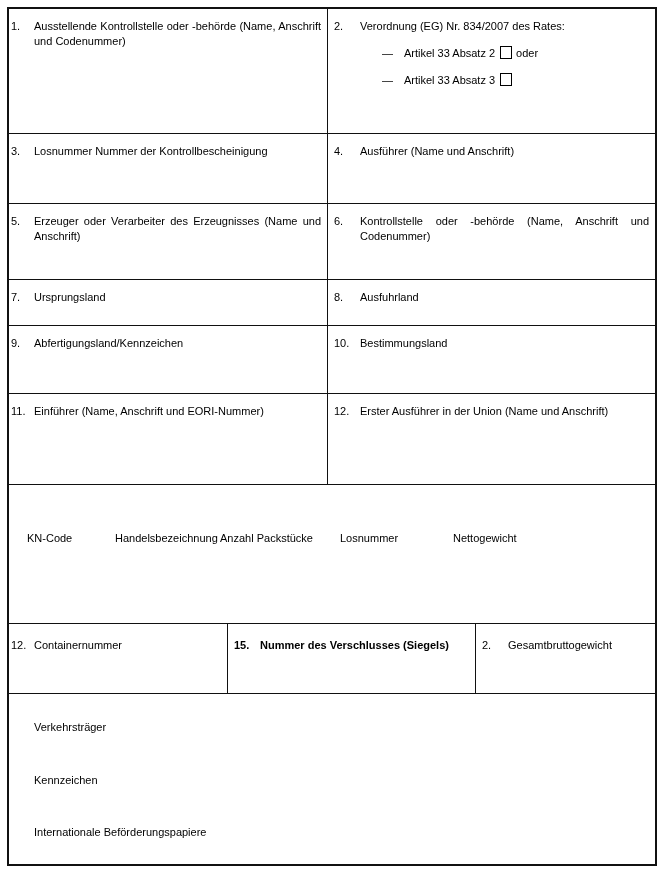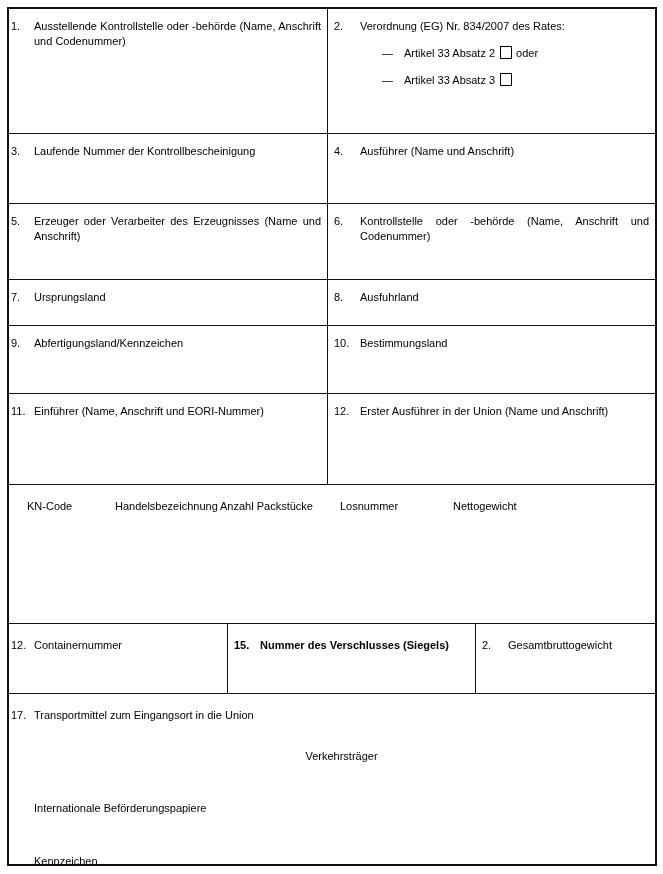--- a/index.html
+++ b/index.html
@@ -17,24 +17,24 @@
   .num{width:23px;flex:none;}
   .cell + .cell .num{width:26px;}
   .txt{flex:1;}
   .just .txt{text-align:justify;}
   .pad14{padding-top:14px;}
   .opt{display:flex;align-items:flex-start;margin-left:48px;margin-top:12px;line-height:15px;}
   .dash{width:22px;flex:none;}
   .cbx{display:inline-block;width:10px;height:11px;border:1.5px solid #000;
        vertical-align:text-bottom;margin:0 4px 0 5px;background:#fff;}
   .suffix{line-height:15px;}
-  .cols{position:relative;height:15px;width:100%;}
+  .cols{position:relative;height:15px;margin-top:32px;width:100%;}
   .cols span{position:absolute;top:0;line-height:15px;white-space:nowrap;}
   .sub{margin-left:23px;line-height:15px;white-space:nowrap;}
-  .sub.s1{margin-top:26px;text-align:center;}
+  .sub.s1{margin-top:12px;}
   .sub.s2{margin-top:38px;}
   .sub.s3{margin-top:37px;}
   .c14{width:218px;flex:none;}
   .c15{width:248px;flex:none;font-weight:bold;}
   .c16{flex:1;}
 </style>
 </head>
 <body>
 
 <div class="sheet">
@@ -63,21 +63,21 @@
           <span>Artikel 33 Absatz 3</span>
           <span class="cbx"></span>
         </div>
       </div>
     </div>
 
     <div class="row" style="height:70px">
       <div class="cell colL">
         <div class="item">
           <span class="num">3.</span>
-          <span class="txt">Laufende Nummer der Kontrollbescheinigung</span>
+          <span class="txt">Losnummer Nummer der Kontrollbescheinigung</span>
         </div>
       </div>
       <div class="cell colR">
         <div class="item">
           <span class="num">4.</span>
           <span class="txt">Ausführer (Name und Anschrift)</span>
         </div>
       </div>
     </div>
 
@@ -169,24 +169,20 @@
       <div class="cell c16 pad14">
         <div class="item">
           <span class="num">2.</span>
           <span class="txt">Gesamtbruttogewicht</span>
         </div>
       </div>
     </div>
 
     <div class="row last">
       <div class="cell pad14" style="flex:1">
-        <div class="item">
-          <span class="num">17.</span>
-          <span class="txt">Transportmittel zum Eingangsort in die Union</span>
-        </div>
         <div class="sub s1">Verkehrsträger</div>
+        <div class="sub s2">Kennzeichen</div>
         <div class="sub s3">Internationale Beförderungspapiere</div>
-        <div class="sub s2">Kennzeichen</div>
       </div>
     </div>
 
   </div>
 </div>
 
 </body></html>

